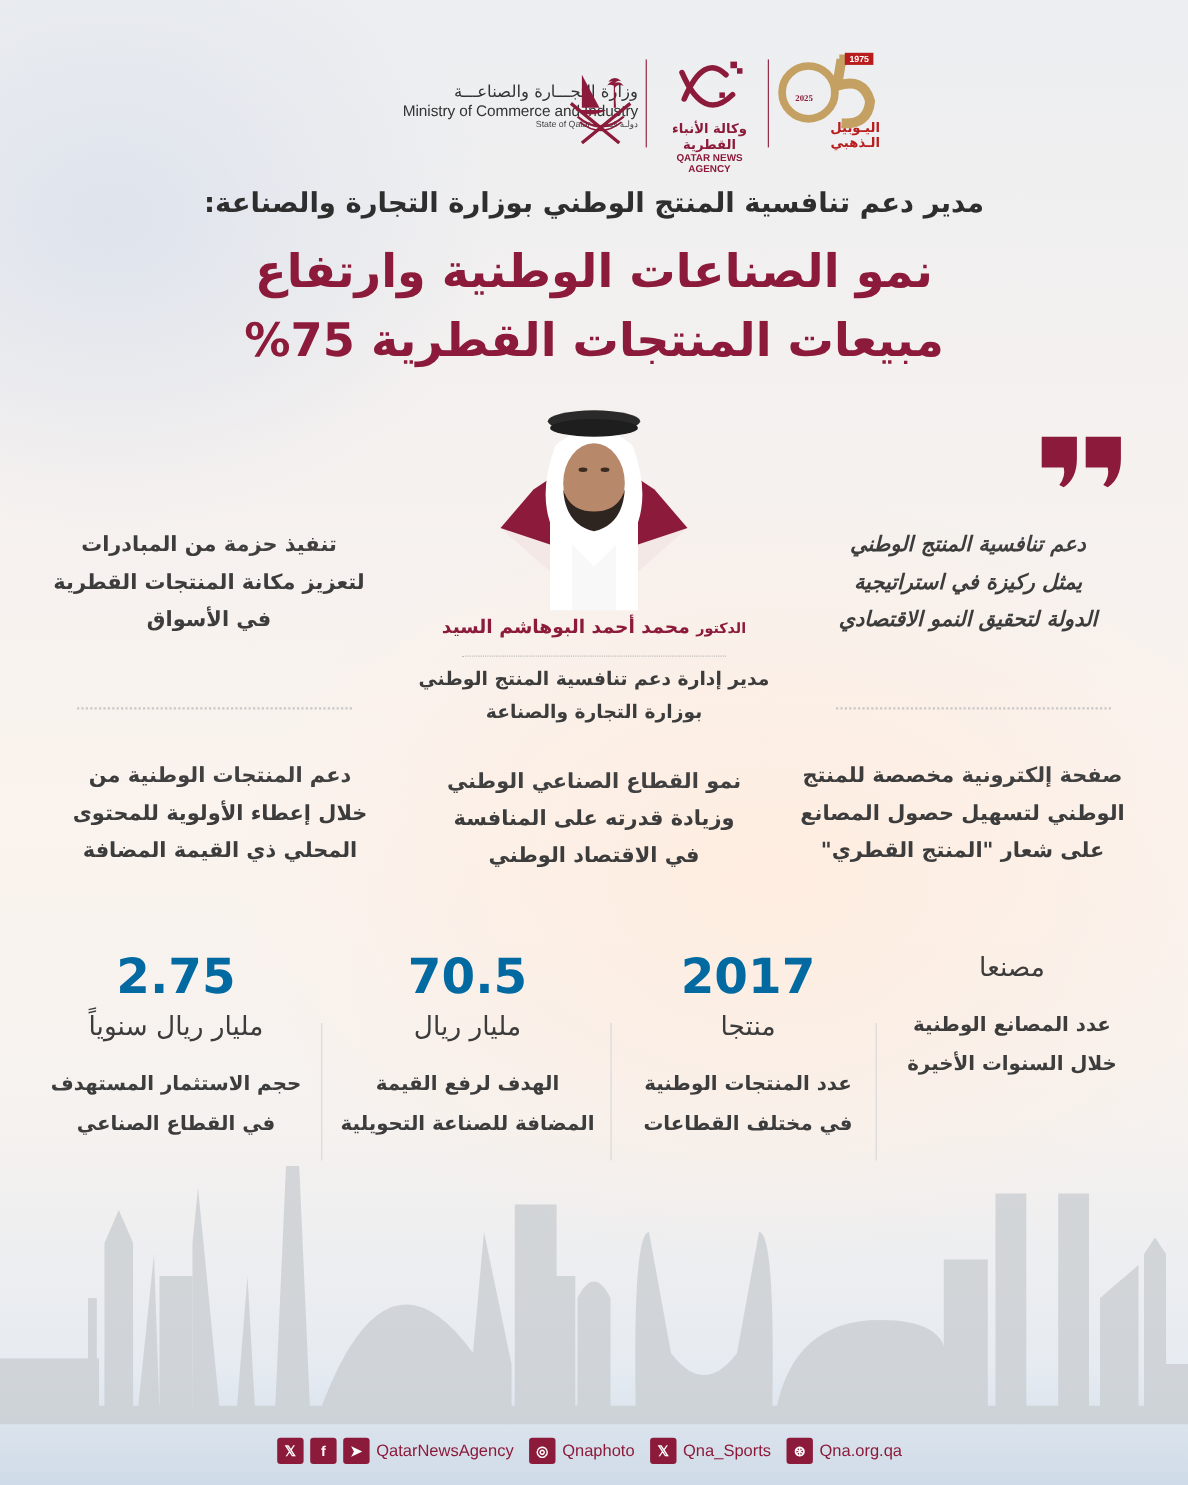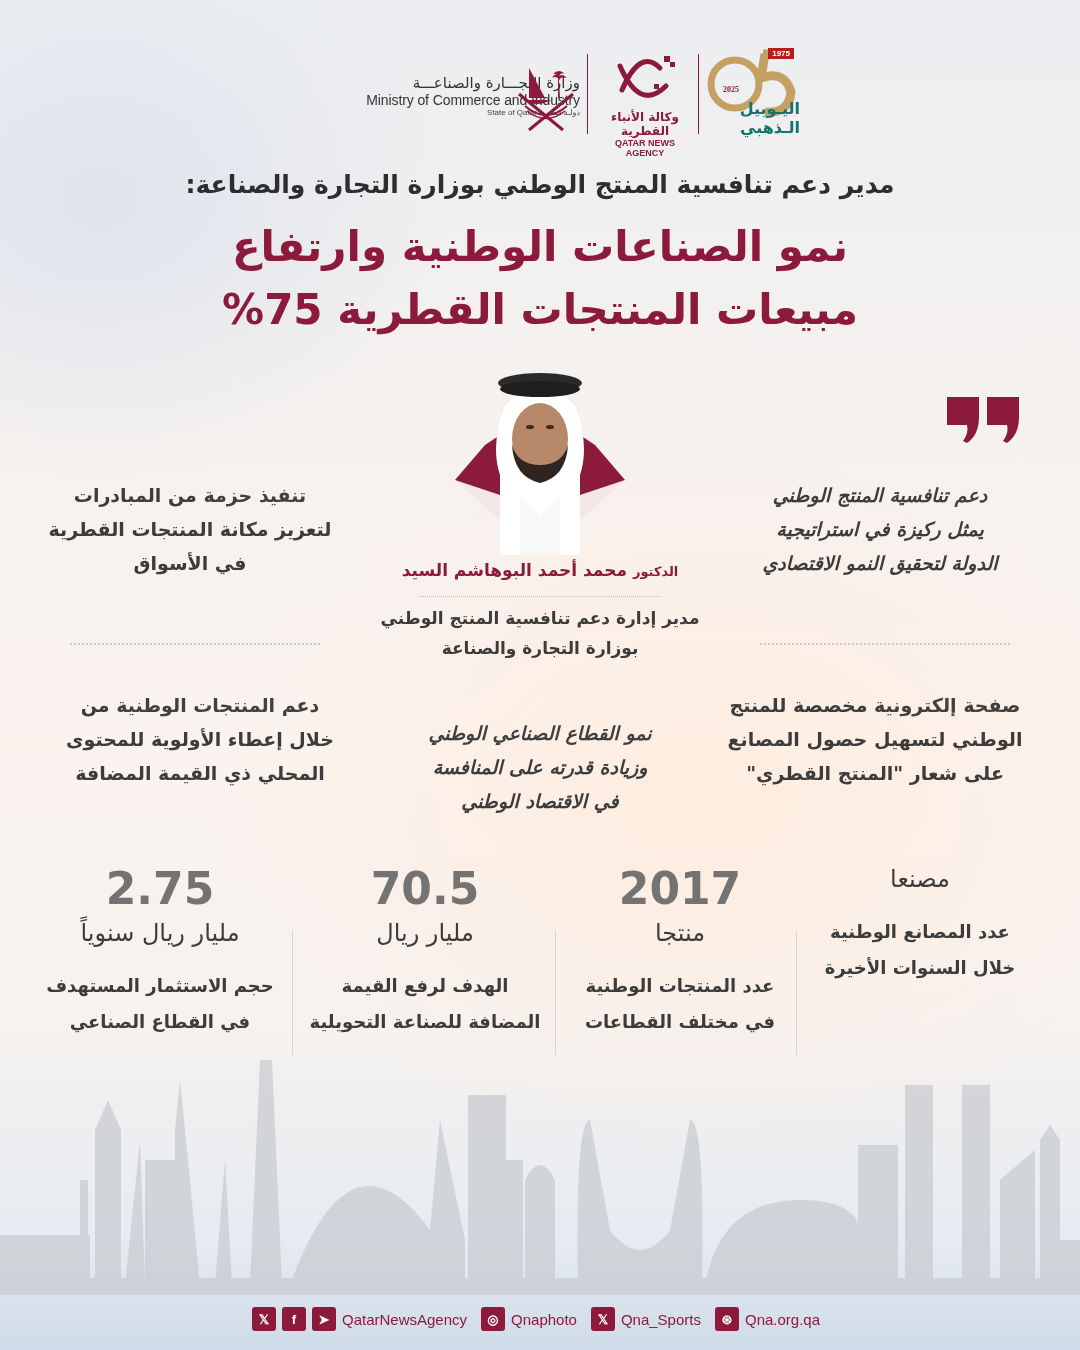--- a/index.html
+++ b/index.html
@@ -20,21 +20,21 @@
     .moci-ar { font-size: 15px; color: #333; direction: rtl; }
     .moci-en { font-size: 14px; color: #333; font-family: "Liberation Sans", sans-serif; letter-spacing: -0.1px; }
     .moci-sub { font-size: 8px; color: #444; font-family: "Liberation Sans", sans-serif; }
     .emblem { position: absolute; left: 225px; top: 20px; width: 62px; height: 70px; }
     .vdivider { position: absolute; width: 1px; background: #8c1a3a; }
     .qna-logo { position: absolute; left: 305px; top: 8px; width: 100px; height: 92px; text-align: center; }
     .qna-ar { font-size: 12px; color: #8c1a3a; direction: rtl; font-weight: bold; margin-top: 2px; }
     .qna-en { font-size: 9px; color: #8c1a3a; font-weight: bold; font-family: "Liberation Sans", sans-serif; }
     .jubilee { position: absolute; left: 415px; top: 0px; width: 95px; height: 95px; }
     .jub-year { position: absolute; right: 6px; top: 4px; background: #b91c1c; color: #fff; font-size: 8px; padding: 1px 4px; font-weight: bold; font-family: "Liberation Sans", sans-serif; }
-    .jub-label { position: absolute; left: 4px; bottom: 2px; font-size: 16px; color: #0f766e; font-weight: bold; direction: rtl; }
+    .jub-label { position: absolute; left: 4px; bottom: 2px; font-size: 12px; color: #b91c1c; font-weight: bold; direction: rtl; }
     .jub-2025 { position: absolute; left: 18px; top: 41px; font-size: 8px; color: #8c1a3a; font-weight: bold; font-family: Liberation Serif, serif; }
 
     
     .subtitle { position: absolute; top: 170px; left: 0; width: 1080px; text-align: center; direction: rtl; font-size: 25px; font-weight: bold; color: #2e2e2e; padding-left: 0; }
     .title { position: absolute; left: 0; width: 1080px; text-align: center; direction: rtl; font-size: 42px; font-weight: bold; color: #8c1a3a; }
     .title1 { top: 222px; }
     .title2 { top: 285px; }
 
     
     .quote-mark { position: absolute; left: 945px; top: 395px; width: 78px; height: 50px; }
@@ -47,21 +47,21 @@
     .block .hl { color: #404040; }
     .name { position: absolute; top: 560px; left: 380px; width: 320px; text-align: center; direction: rtl; font-size: 17px; font-weight: bold; color: #8c1a3a; }
     .name .prefix { font-size: 13px; }
     .name-divider { position: absolute; top: 596px; left: 420px; width: 240px; border-top: 1px dotted #bbb; }
     .role { position: absolute; top: 603px; left: 380px; width: 320px; text-align: center; direction: rtl; font-size: 17px; line-height: 30px; color: #3c3c3c; font-weight: bold; }
 
     .hdivider { position: absolute; top: 643px; width: 250px; border-top: 2px dotted #c8c8c8; }
 
     
     .stat { position: absolute; top: 862px; width: 240px; text-align: center; }
-    .stat-value { font-size: 44px; font-weight: bold; color: #737373; font-family: "DejaVu Sans", sans-serif; line-height: 54px; }
+    .stat-value { font-size: 44px; font-weight: bold; color: #0369a1; font-family: "DejaVu Sans", sans-serif; line-height: 54px; }
     .stat-unit { direction: rtl; font-size: 24px; color: #3c3c3c; margin-top: 0px; line-height: 34px; }
     .stat-desc { direction: rtl; font-size: 18px; line-height: 36px; color: #3c3c3c; font-weight: bold; margin-top: 18px; }
     .stat-divider { position: absolute; top: 930px; height: 125px; border-left: 1px solid #d6d6d6; }
 
     
     .skyline { position: absolute; left: 0; top: 1060px; width: 1080px; height: 235px; }
 
     
     .footer { position: absolute; top: 1306px; left: 0; width: 1080px; height: 26px; display: flex; justify-content: center; align-items: center; gap: 6px; font-family: "Liberation Sans", sans-serif; }
     .sicon { width: 24px; height: 24px; background: #8c1a3a; border-radius: 3px; display: inline-flex; align-items: center; justify-content: center; color: #fff; font-size: 13px; font-weight: bold; }
@@ -157,21 +157,21 @@
 
 <div class="hdivider" style="left:70px;"></div>
 <div class="hdivider" style="left:760px;"></div>
 
 <div class="block" style="top:688px; left:710px; width:330px;">
   <div><span class="hl">صفحة إلكترونية</span><span> مخصصة للمنتج</span></div>
   <div>الوطني لتسهيل حصول المصانع</div>
   <div>على شعار "المنتج القطري"</div>
 </div>
 
-<div class="block" style="top:716px; left:380px; width:320px;font-style:italic;">
+<div class="block" style="top:693px; left:380px; width:320px;">
   <div><span class="hl">نمو القطاع الصناعي الوطني</span><span></span></div>
   <div>وزيادة قدرته على المنافسة</div>
   <div>في الاقتصاد الوطني</div>
 </div>
 
 <div class="block" style="top:688px; left:40px; width:320px;">
   <div><span class="hl">دعم المنتجات الوطنية</span><span> من</span></div>
   <div>خلال إعطاء الأولوية للمحتوى</div>
   <div>المحلي ذي القيمة المضافة</div>
 </div>

